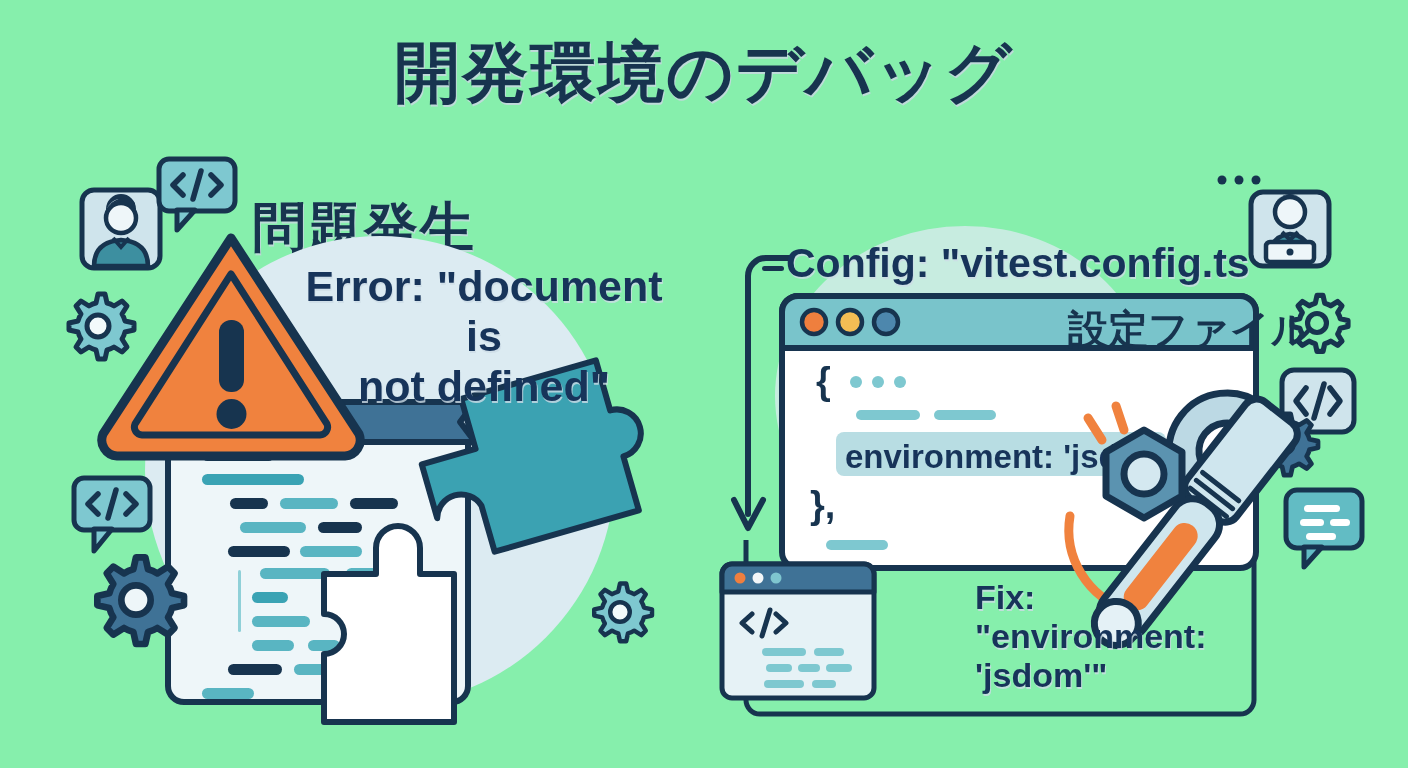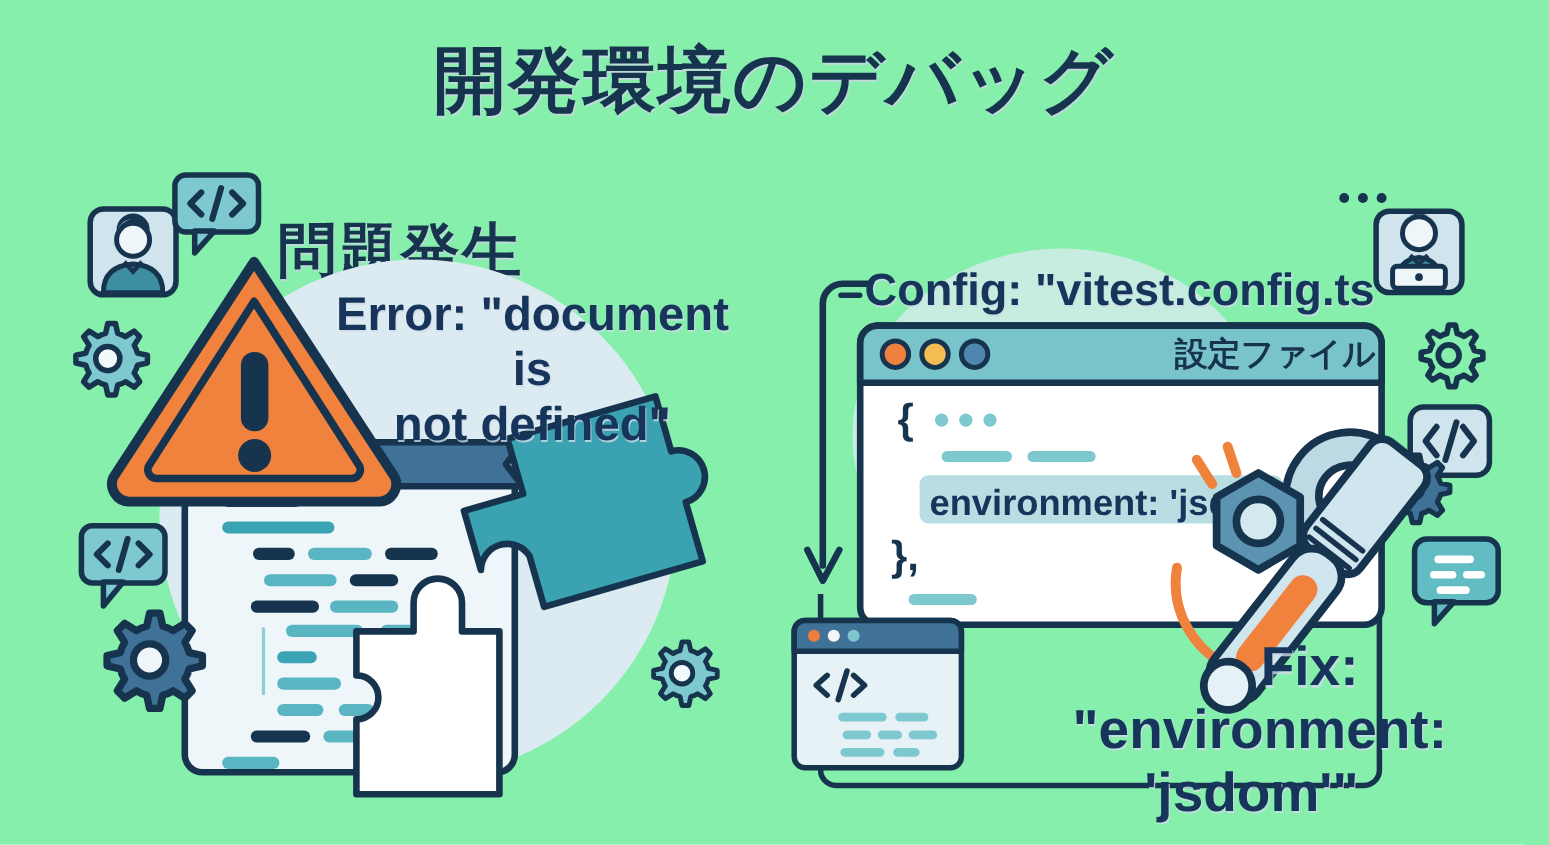--- a/index.html
+++ b/index.html
@@ -60,22 +60,22 @@
     text-align: center;
   }
   #config-callout {
     left: 786px; top: 240px;
     font-size: 41px;
     white-space: nowrap;
   }
   #fix-callout {
     left: 975px; top: 578px;
     width: 260px;
-    text-align: right;
-    font-size: 50px;
+    text-align: left;
+    font-size: 34px;
     line-height: 1.14;
   }
 
   
   #left-blob {
     left: 145px; top: 236px;
     width: 470px; height: 470px;
     border-radius: 50%;
     background: #dcebf2;
   }
@@ -212,21 +212,21 @@
 
   <div class="abs" style="left:762px; top:266px; width:22px; height:5px; background:#17344f; border-radius:3px;"></div>
 
   <svg class="abs" style="left:778px; top:292px;" width="482" height="280" viewBox="0 0 482 280">
     <rect x="4" y="4" width="474" height="272" rx="16" fill="#ffffff" stroke="#17344f" stroke-width="6"></rect>
     <path d="M4 20 a16 16 0 0 1 16 -16 L462 4 a16 16 0 0 1 16 16 L478 56 L4 56 Z" fill="#79c4cb" stroke="#17344f" stroke-width="6" stroke-linejoin="round"></path>
     <circle cx="36" cy="30" r="12" fill="#ef7f3e" stroke="#17344f" stroke-width="4.5"></circle>
     <circle cx="72" cy="30" r="12" fill="#f4bd54" stroke="#17344f" stroke-width="4.5"></circle>
     <circle cx="108" cy="30" r="12" fill="#4d87ad" stroke="#17344f" stroke-width="4.5"></circle>
   </svg>
-  <div class="abs" style="left:1068px; top:302px; font-size:30px; font-weight:700; color:#17344f;">設定ファイル</div>
+  <div class="abs" style="left:1068px; top:302px; font-size:40px; font-weight:700; color:#17344f;">設定ファイル</div>
 
   <svg class="abs" style="left:800px; top:358px;" width="440" height="200" viewBox="0 0 440 200">
     <text x="16" y="36" font-family="Liberation Sans, sans-serif" font-size="38" font-weight="700" fill="#17344f">{</text>
     <circle cx="56" cy="24" r="6" fill="#7ec8d0"></circle>
     <circle cx="78" cy="24" r="6" fill="#7ec8d0"></circle>
     <circle cx="100" cy="24" r="6" fill="#7ec8d0"></circle>
     <rect x="56" y="52" width="64" height="10" rx="5" fill="#7ec8d0"></rect>
     <rect x="134" y="52" width="62" height="10" rx="5" fill="#7ec8d0"></rect>
 
     <rect x="36" y="74" width="330" height="44" rx="8" fill="#b8dde3"></rect>

